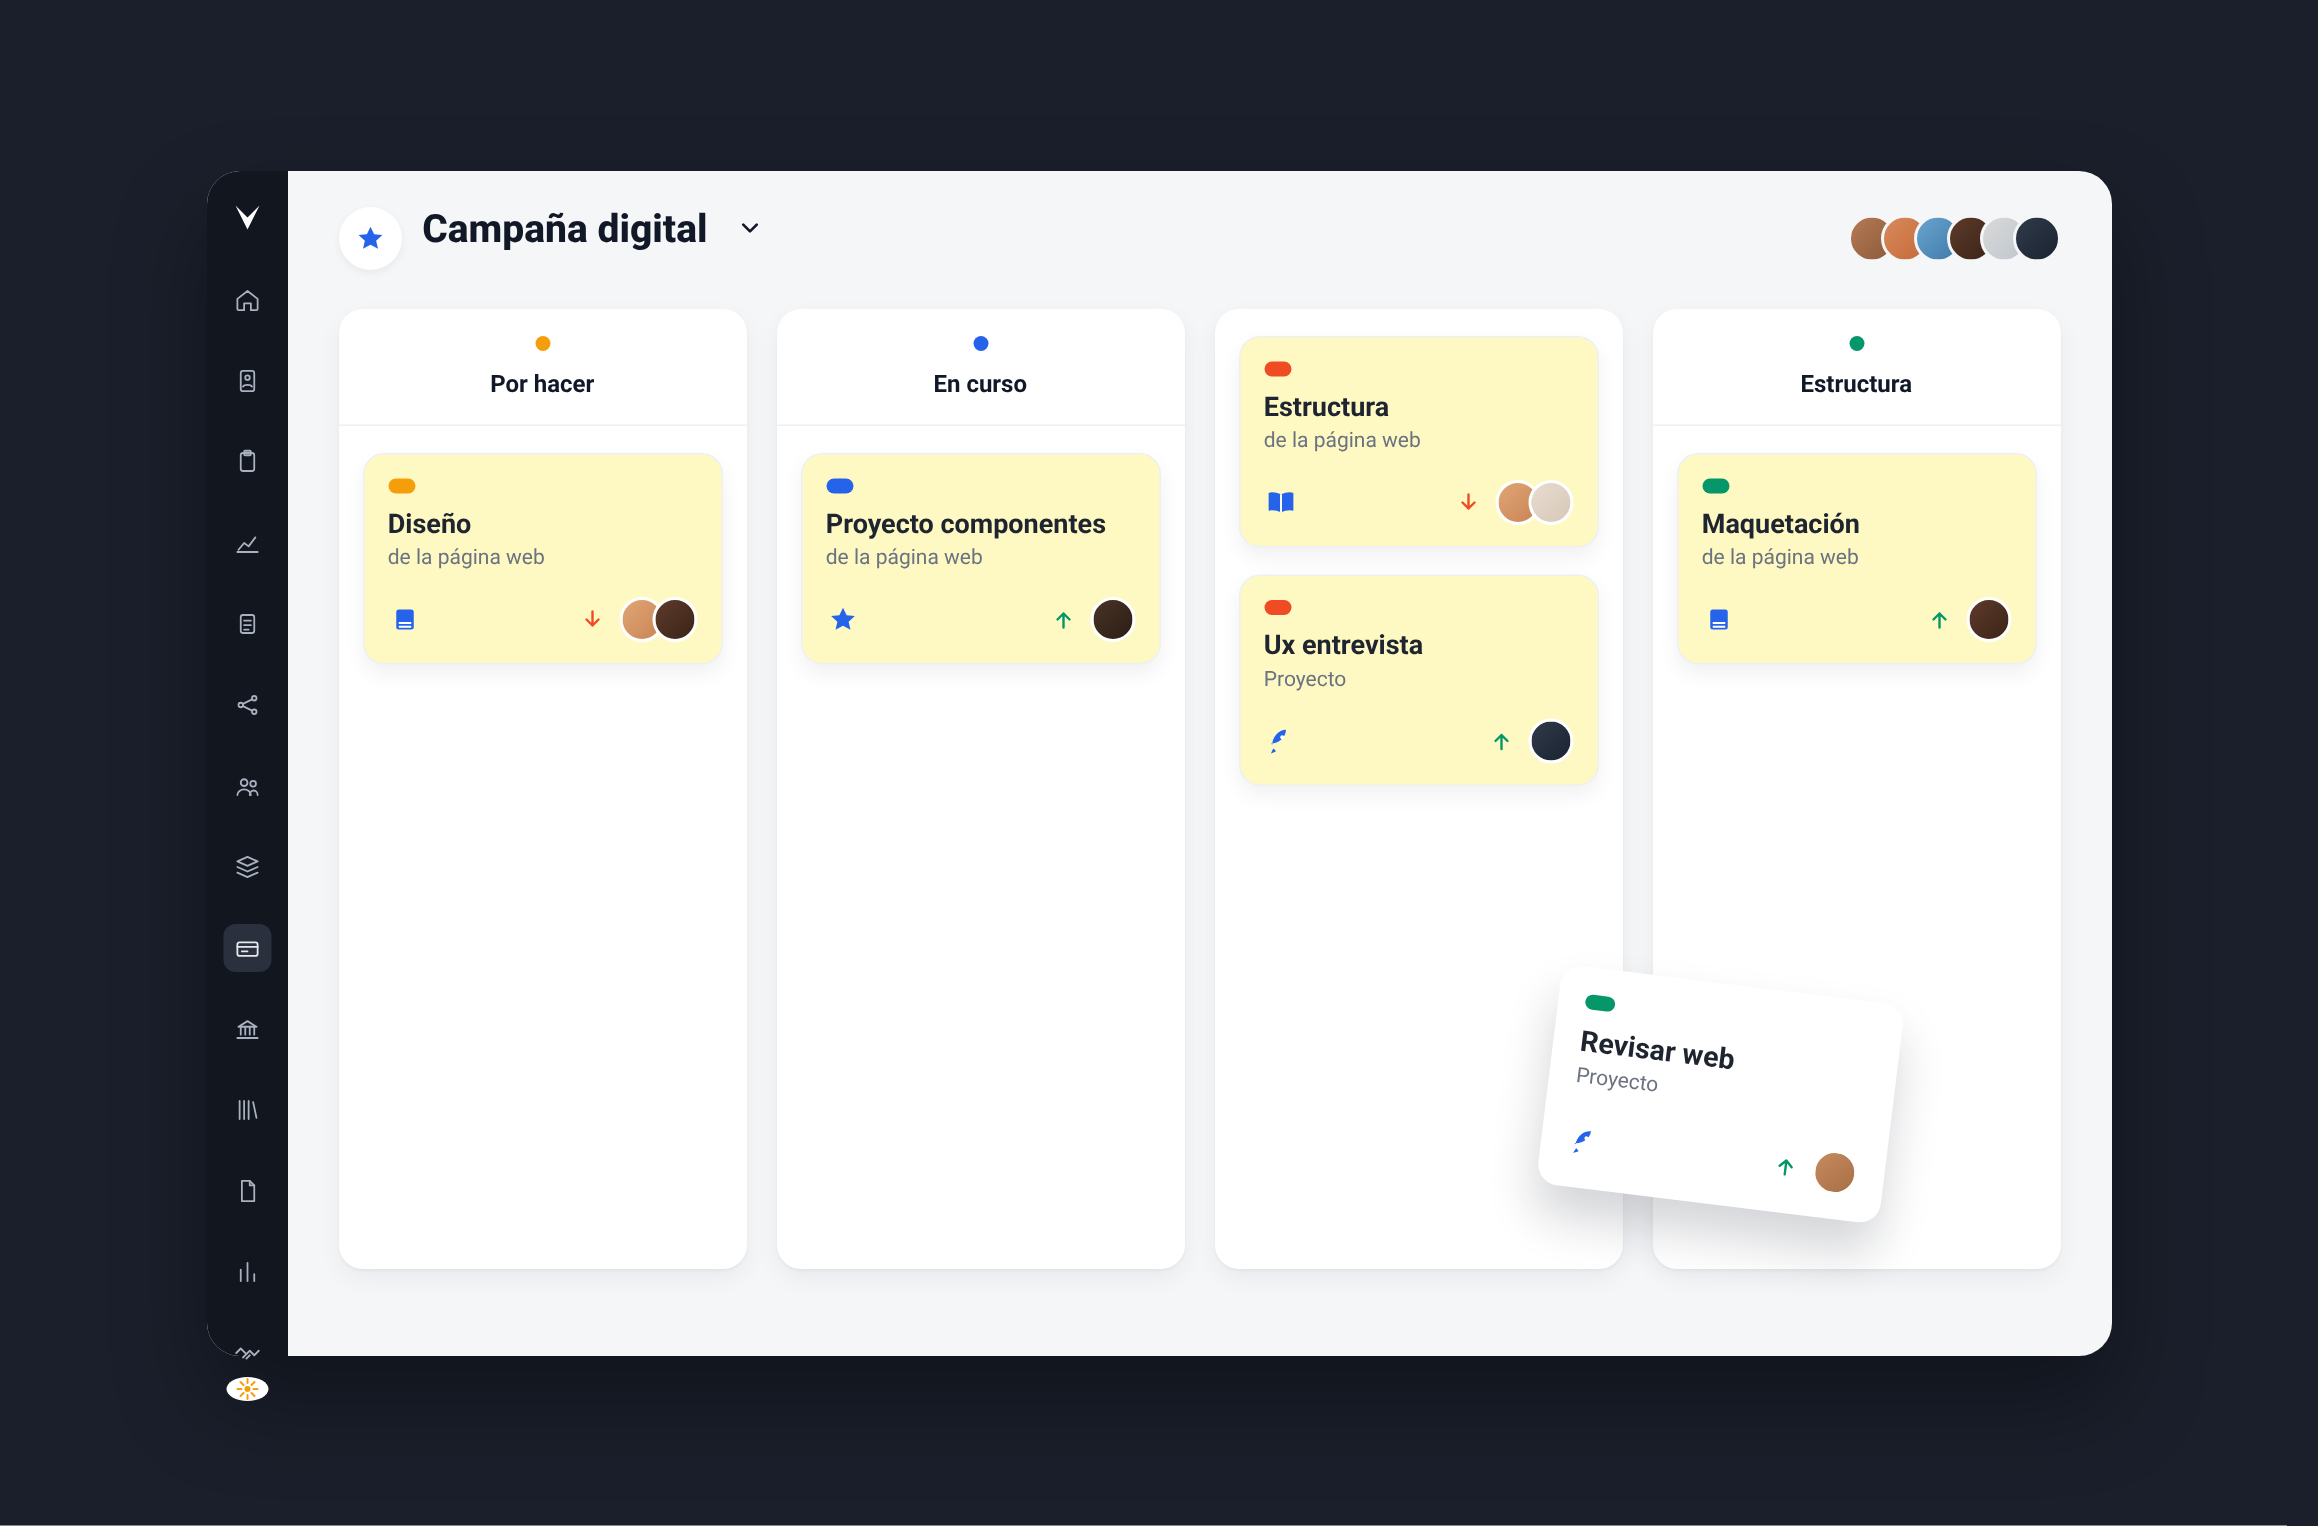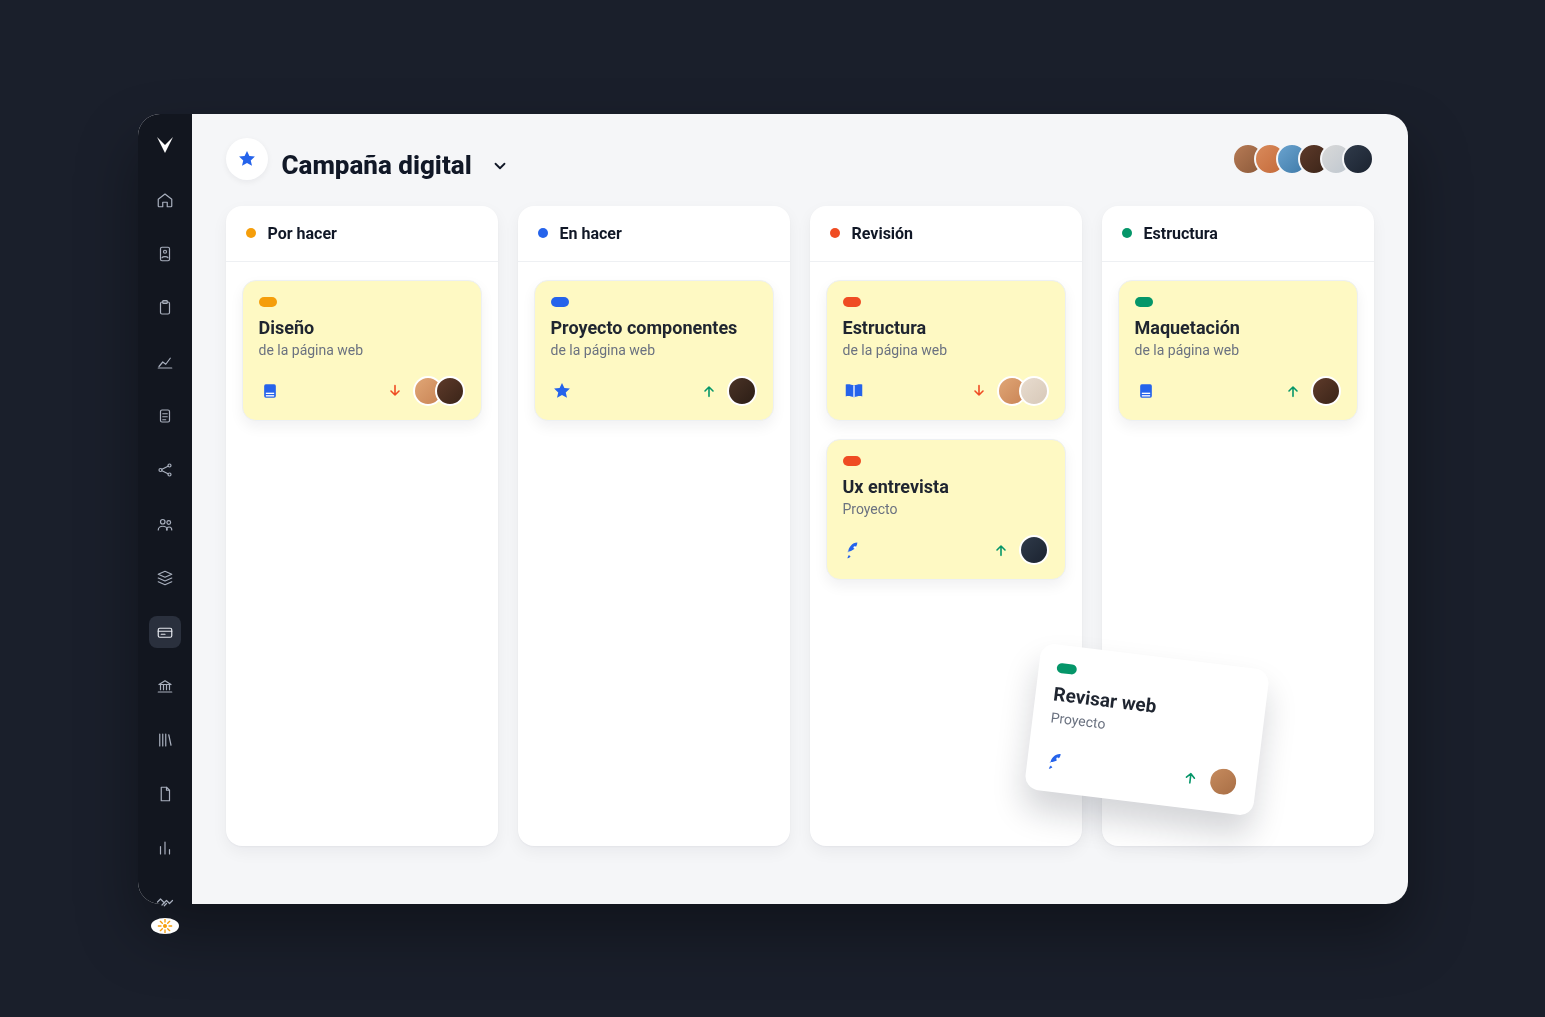--- a/index.html
+++ b/index.html
@@ -53,21 +53,21 @@
     width:28px; height:28px; border-radius:50%;
     background:#fff; display:flex;align-items:center;justify-content:center;
   }
   .sidebar-footer .burst { width:16px;height:16px; }
   
   .main { flex:1; padding: 24px 34px 22px 34px; position:relative; }
   .header {
     display:flex; align-items:center; justify-content:space-between;
     margin-bottom: 26px;
   }
-  .header-left { display:flex; align-items:flex-end; gap:14px; }
+  .header-left { display:flex; align-items:flex-start; gap:14px; }
   .star-btn {
     width:42px; height:42px; border-radius:50%;
     background:#fff; box-shadow:0 2px 6px rgba(17,24,39,.06);
     display:flex;align-items:center;justify-content:center; cursor:pointer;
   }
   .page-title { font-size:26px; font-weight:800; color:#111827; }
   .chev-btn {
     width:28px;height:28px;display:flex;align-items:center;justify-content:center; cursor:pointer; color:#111827;
   }
   .avatar-stack { display:flex; }
@@ -96,21 +96,21 @@
     width: 272px;
     background:#fff;
     border-radius:16px;
     box-shadow:0 1px 2px rgba(17,24,39,.04), 0 6px 16px rgba(17,24,39,.05);
     display:flex; flex-direction:column;
     height: 640px;
   }
   .col-header {
     padding:18px 20px;
     border-bottom:1px solid #eef0f3;
-    display:flex; align-items:center; gap:12px;
+    display:flex; align-items:center; gap:12px;flex-direction:column;
   }
   .col-dot { width:10px;height:10px;border-radius:50%; }
   .col-title { font-weight:700; font-size:16px; color:#111827; }
   .col-body { padding:18px 16px; display:flex; flex-direction:column; gap:18px; }
 
   .card {
     background:#fef9c3;
     border:1px solid #edf0f3;
     border-radius:14px;
     box-shadow:0 6px 14px rgba(17,24,39,.06);
@@ -328,21 +328,21 @@
                     <span class="avatar av4"></span>
                   </div>
                 </div>
               </div>
             </div>
           </div>
         </div>
         <div class="column">
           <div class="col-header">
             <span class="col-dot c-blue"></span>
-            <span class="col-title">En hacer</span>
+            <span class="col-title">En curso</span>
           </div>
           <div class="col-body">
             <div class="card">
               <span class="card-tag c-blue"></span>
               <div class="card-title">Proyecto componentes</div>
               <div class="card-sub">de la página web</div>
               <div class="card-footer">
                 <span class="cat-icon">
                   <svg viewBox="0 0 24 24" width="20" height="20">
                     <path d="M12 2.5l2.9 6 6.6.6-5 4.6 1.5 6.5L12 16.9l-6 3.3 1.5-6.5-5-4.6 6.6-.6z" fill="#2563eb"></path>
@@ -356,24 +356,20 @@
                   </span>
                   <div class="assignees">
                     <span class="avatar av8"></span>
                   </div>
                 </div>
               </div>
             </div>
           </div>
         </div>
         <div class="column">
-          <div class="col-header">
-            <span class="col-dot c-red"></span>
-            <span class="col-title">Revisión</span>
-          </div>
           <div class="col-body">
             <div class="card">
               <span class="card-tag c-red"></span>
               <div class="card-title">Estructura</div>
               <div class="card-sub">de la página web</div>
               <div class="card-footer">
                 <span class="cat-icon">
                   <svg viewBox="0 0 24 24" width="22" height="22">
                     <path d="M3 5c3-1 6 0 9 1 3-1 6-2 9-1v13c-3-1-6 0-9 1-3-1-6-2-9-1z" fill="#2563eb"></path>
                     <path d="M12 6v13" stroke="#fff" stroke-width="1.4"></path>

